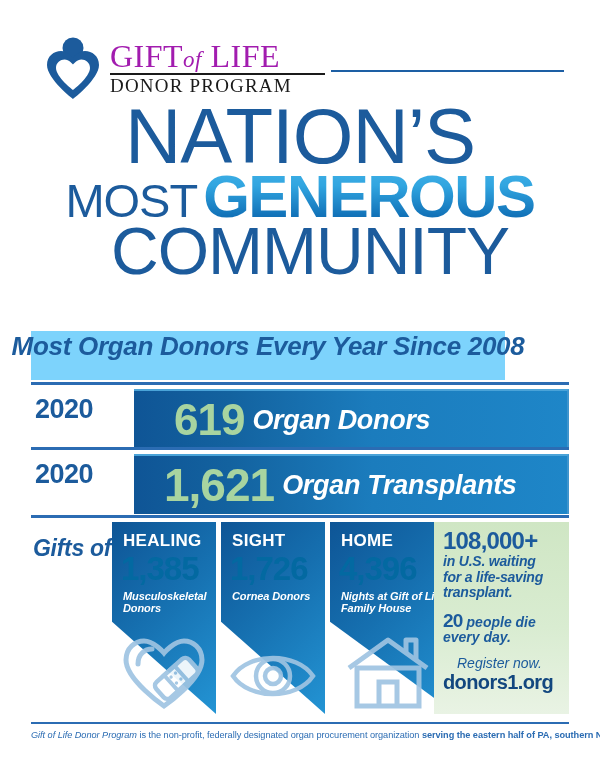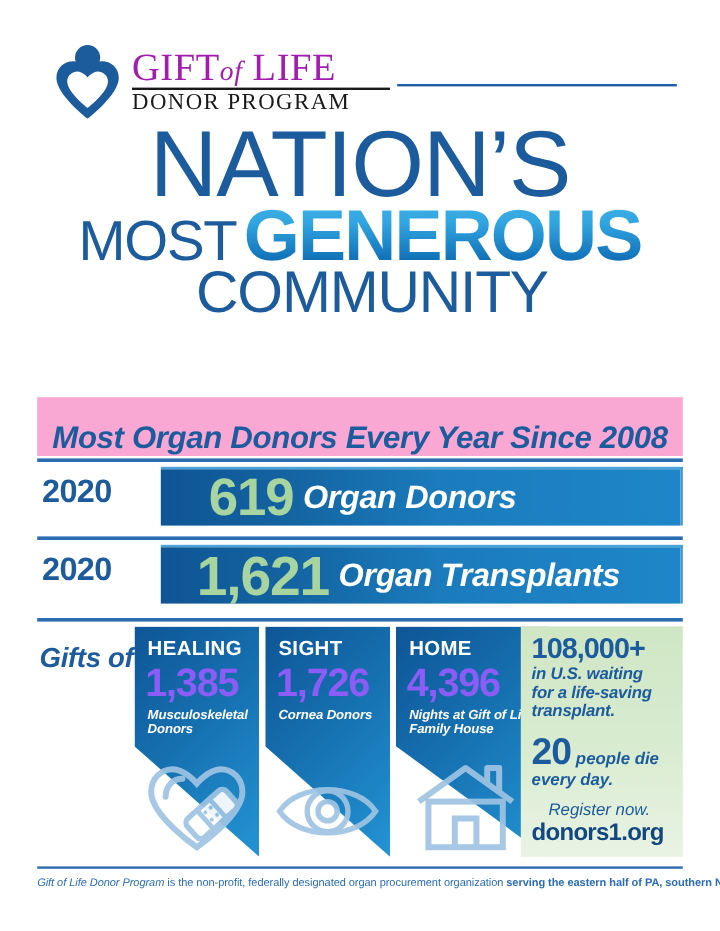--- a/index.html
+++ b/index.html
@@ -52,48 +52,48 @@
     vertical-align:baseline;
   }
   .hl-gen{
     font-size:60px; font-weight:bold; letter-spacing:-1.5px;
     background:linear-gradient(180deg,#45b4e8 0%,#31a5e0 34%,#1273b9 78%,#0f63a6 100%);
     -webkit-background-clip:text; background-clip:text;
     color:transparent; -webkit-text-fill-color:transparent;
     vertical-align:baseline; margin-left:6px;
   }
   .hl-3{
-    font-size:49px; font-weight:400; color:#1c5b9c;
+    font-size:66px; font-weight:400; color:#1c5b9c;
     letter-spacing:-1px; display:block; margin-top:2px;padding-left:20px;
   }
 
   
   .green-banner{
     position:absolute; left:31px; top:331px;
-    width:538px; height:49px;
-    background:#f9a8d4;
-    display:flex; align-items:flex-end; justify-content:center;
+    width:474px; height:49px;
+    background:#7dd3fc;
+    display:flex; align-items:flex-start; justify-content:center;
   }
   .green-banner span{
     font-size:26px; font-style:italic; font-weight:bold;
     color:#1c5b9c; letter-spacing:-.3px; white-space:nowrap;
   }
 
   
   .statbar{position:absolute;left:31px;width:538px;height:56px;}
   .statbar .rule{
     position:absolute;left:0;top:0;width:538px;height:3px;background:#2b6cb3;
   }
   .statbar .yr{
     position:absolute;left:4px;top:12px;
     font-size:27px;font-weight:bold;color:#1c5b9c;letter-spacing:-.5px;
   }
   .statbar .bar{
     position:absolute; left:103px; top:7px;
-    width:435px; height:49px;
+    width:435px; height:60px;
     background:linear-gradient(90deg,#0f5596 0%,#13629f 22%,#1b7cbd 55%,#1e86c8 100%);
     border-top:2px solid #4aa3d8;
     border-right:2px solid #3f95cd;
     box-sizing:border-box;
     display:flex; align-items:center;
   }
   .statbar .num{
     font-size:44px;font-weight:bold;color:#a8d4a0;
     letter-spacing:-1px;line-height:1;margin-left:40px;
   }
@@ -128,21 +128,21 @@
     background:linear-gradient(135deg,#0e5596 0%,#1670b0 45%,#2394d4 100%);
     clip-path:polygon(0 0,100% 0,100% 100%,100% 100%,0 52%);
   }
   .col.wide{width:126px;}
   .col .ttl{
     position:relative;margin:9px 0 0 11px;
     font-size:17px;font-weight:bold;color:#ffffff;letter-spacing:.3px;
   }
   .col .val{
     position:relative;margin:1px 0 0 9px;
-    font-size:33px;font-weight:bold;color:#8b5cf6;letter-spacing:-1px;line-height:1.05;
+    font-size:33px;font-weight:bold;color:#0369a1;letter-spacing:-1px;line-height:1.05;
   }
   .col .sub{
     position:relative;margin:3px 0 0 11px;
     font-size:11px;font-style:italic;font-weight:bold;color:#ffffff;
     line-height:1.15;letter-spacing:-.1px;
   }
   .col .glyph{
     position:absolute;left:8px;bottom:4px;width:88px;height:78px;
     opacity:.92;
   }
@@ -156,21 +156,21 @@
     padding:7px 14px 0 9px; box-sizing:border-box;
   }
   .rp-big{
     font-size:24px;font-weight:bold;color:#1c5b9c;letter-spacing:-.8px;line-height:1;
   }
   .rp-txt{
     font-size:14px;font-style:italic;font-weight:bold;color:#1c5b9c;
     line-height:1.12;letter-spacing:-.2px;margin-top:1px;
   }
   .rp-row{display:flex;align-items:baseline;margin-top:10px;}
-  .rp-20{font-size:31px;font-weight:bold;color:#1c5b9c;letter-spacing:-.8px;line-height:1;}
+  .rp-20{font-size:19px;font-weight:bold;color:#1c5b9c;letter-spacing:-.8px;line-height:1;}
   .rp-20txt{font-size:14px;font-style:italic;font-weight:bold;color:#1c5b9c;margin-left:4px;line-height:1.1;}
   .rp-day{font-size:14px;font-style:italic;font-weight:bold;color:#1c5b9c;line-height:1.1;}
   .rp-reg{font-size:14px;font-style:italic;font-weight:normal;color:#1c5b9c;margin-top:10px;line-height:1.1;margin-left:14px;}
   .rp-url{font-size:20px;font-weight:bold;color:#12477f;letter-spacing:-.6px;margin-top:1px;line-height:1.05;}
 
   
   .foot-rule{
     position:absolute;left:31px;top:722px;width:538px;height:2px;background:#2b6cb3;
   }
   .footer{

